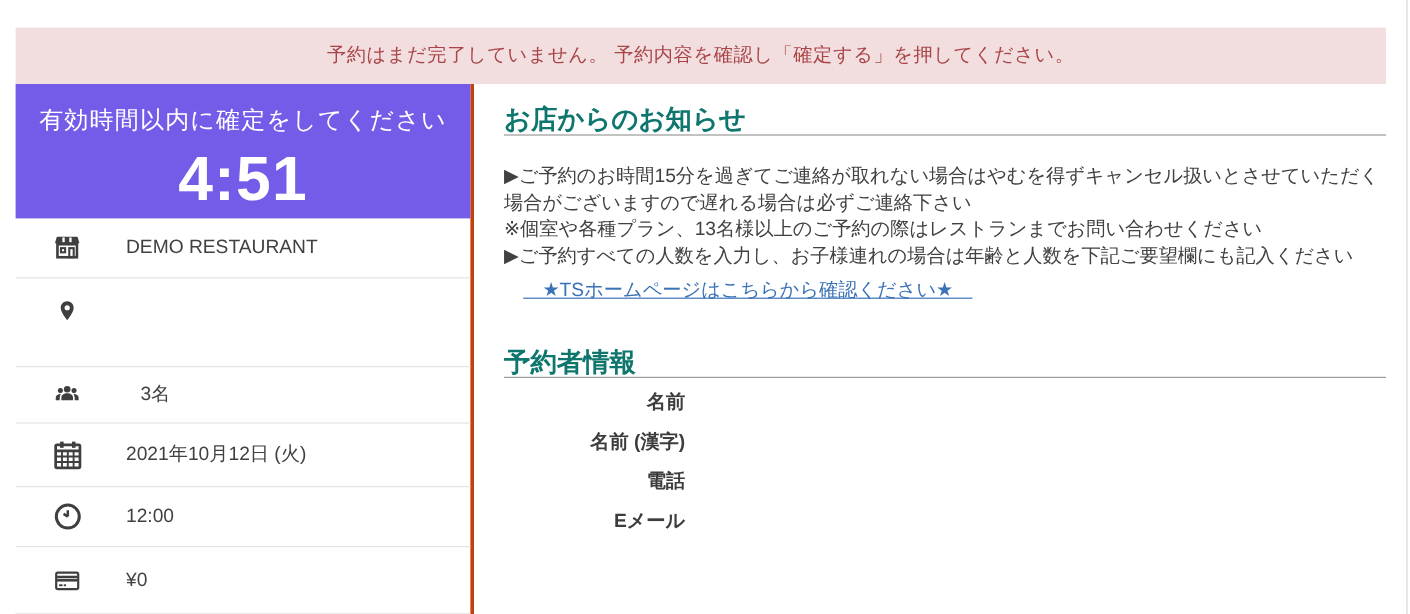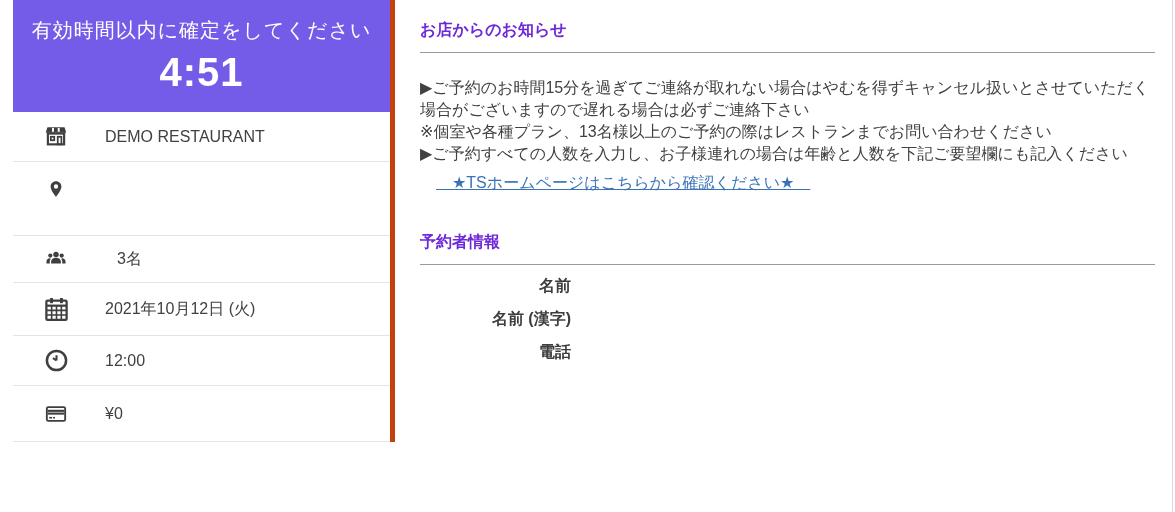--- a/index.html
+++ b/index.html
@@ -35,41 +35,41 @@
     justify-content: center;
     font-size: 16px;
     letter-spacing: .5px;
   }
 
   
   .layout { display: flex; align-items: stretch; }
   .sidebar {
     width: 382px;
     flex: 0 0 382px;
-    border-right: 5px solid #c2410c;
+    border-right: 3px solid #c2410c;
     min-height: 442px;
   }
   .main { flex: 1; padding-left: 25px; padding-right: 0; }
 
   
   .timer-box {
     height: 112px;
     background: #755ce8;
     color: #fff;
     text-align: center;
   }
   .timer-title {
     padding-top: 17px;
     font-size: 20px;
     letter-spacing: 1px;
     font-weight: 400;
   }
   .timer-value {
     margin-top: 6px;
-    font-size: 40px;
+    font-size: 52px;
     font-weight: 700;
     letter-spacing: 1px;
   }
 
   
   .info-row {
     display: flex;
     align-items: center;
     border-bottom: 1px solid #e4e4e4;
     padding-left: 27px;
@@ -104,25 +104,24 @@
       repeating-linear-gradient(0deg,  rgba(160,160,160,.45) 0 6px, rgba(235,235,235,.45) 6px 13px),
       repeating-linear-gradient(90deg, #d2d2d2 0 7px, #ececec 7px 15px);
     filter: blur(1px);
   }
   .blur-1 { width: 120px; margin-left: 6px; }
   .blur-2 { width: 64px; margin-top: 4px; }
 
   
   .section-title {
     margin-top: 18px;
-    font-size: 16px;
+    font-size: 22px;
     font-weight: 700;
-    color: #6d28d9;
+    color: #0f766e;
     line-height: 24px;
-    padding-bottom: 10px;
     border-bottom: 1px solid #9a9a9a;
   }
   .section-title.second { margin-top: 36px; }
   .announcements { margin-top: 24px; font-size: 16px; line-height: 22px; color: #414141; }
   .announcement-line { }
   .homepage-link {
     display: inline-block;
     margin-top: 7px;
     font-size: 16px;
     color: #3a72b8;
@@ -144,20 +143,23 @@
     line-height: 21px;
   }
   .form-value { flex: 1; }
 </style>
 </head>
 <body>
 
 <div class="page">
   <div class="container">
 
+    <div class="alert-banner">
+      <span>予約はまだ完了していません。 予約内容を確認し「確定する」を押してください。</span>
+    </div>
 
     <div class="layout">
 
       <div class="sidebar">
 
         <div class="timer-box">
           <div class="timer-title">有効時間以内に確定をしてください</div>
           <div class="timer-value">4:51</div>
         </div>
 
@@ -254,18 +256,22 @@
             <div class="form-value"></div>
           </div>
           <div class="form-row">
             <div class="form-label">名前 (漢字)</div>
             <div class="form-value"></div>
           </div>
           <div class="form-row">
             <div class="form-label">電話</div>
             <div class="form-value"></div>
           </div>
+          <div class="form-row">
+            <div class="form-label">Eメール</div>
+            <div class="form-value"></div>
+          </div>
         </div>
 
       </div>
     </div>
   </div>
 </div>
 
 </body></html>

